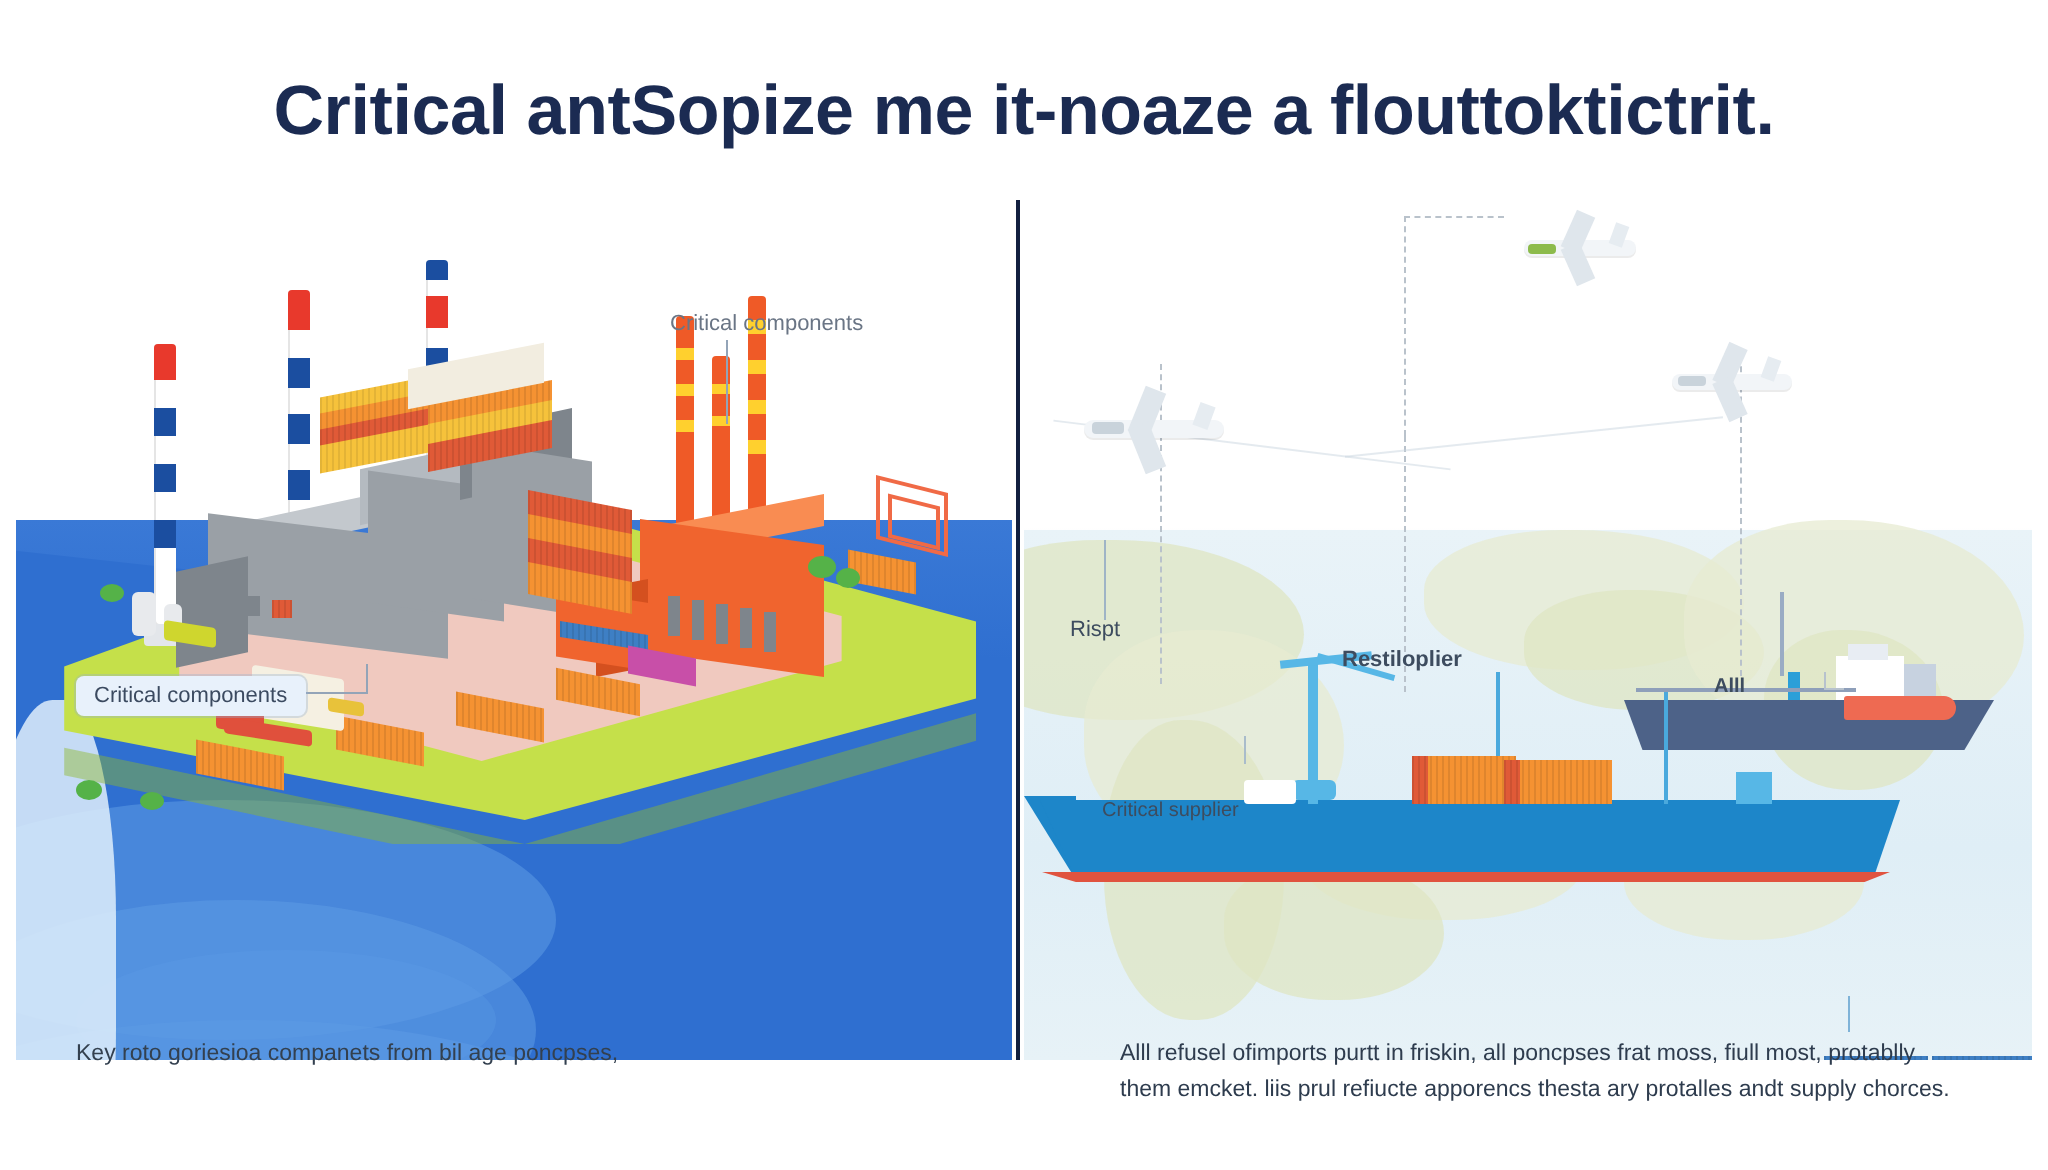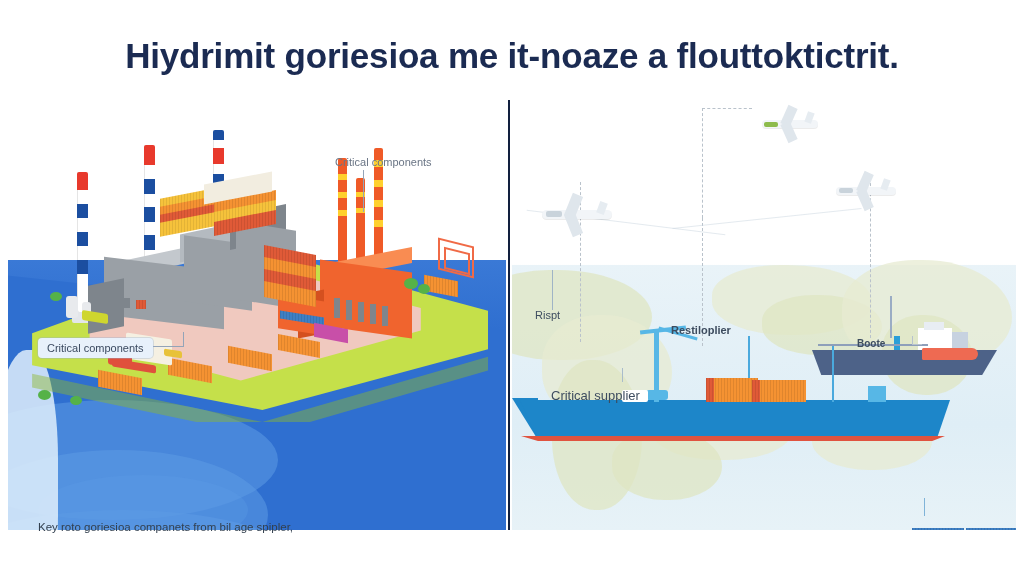--- a/index.html
+++ b/index.html
@@ -152,21 +152,21 @@
   
   .caption{position:absolute;font-size:11.5px;line-height:1.55;color:#2a3a50;}
   .caption.left{left:38px;top:519px;width:430px;color:#33404f;}
   .caption.right{left:560px;top:519px;width:440px;color:#2e3c4e;}
 </style>
 </head>
 <body>
 
 <div id="poster">
 
-  <div class="title">Hiydrimit goriesioa me it-noaze a flouttoktictrit.</div>
+  <div class="title">Critical antSopize me it-noaze a flouttoktictrit.</div>
 
   <div class="divider"></div>
 
   <div class="panel-left">
 
     <div class="l-sky"></div>
 
     <div class="l-water"></div>
     <div class="l-water-top"></div>
     <div class="wave w1"></div>
@@ -370,26 +370,28 @@
     <div class="ctr bl" style="left:400px;top:428px;width:52px;height:28px;"></div>
     <div class="ctr bl" style="left:454px;top:428px;width:52px;height:28px;"></div>
 
     <div class="leader" style="left:412px;top:398px;width:1px;height:18px;background:#7fb3d8;"></div>
 
     <div class="leader" style="left:40px;top:170px;width:1px;height:40px;background:#9fb4c6;"></div>
     <div class="chip plain" style="left:14px;top:205px;font-size:11px;color:#3d4c5f;">Rispt</div>
 
     <div class="chip plain" style="left:150px;top:220px;font-size:11px;color:#3d4c5f;font-weight:bold;">Restiloplier</div>
 
-    <div class="chip plain" style="left:336px;top:234px;font-size:10px;color:#3d4c5f;font-weight:bold;">Boote</div>
+    <div class="chip plain" style="left:336px;top:234px;font-size:10px;color:#3d4c5f;font-weight:bold;">Alll</div>
 
     <div class="leader" style="left:110px;top:268px;width:1px;height:14px;background:#a9bccb;"></div>
-    <div class="chip plain" style="left:30px;top:284px;font-size:13px;color:#3d4c5f;">Critical supplier</div>
+    <div class="chip plain" style="left:30px;top:296px;font-size:10px;color:#3d4c5f;">Critical supplier</div>
   </div>
 
   <div class="caption left">
-    <div>Key roto goriesioa companets from bil age spipler,</div>
+    <div>Key roto goriesioa companets from bil age poncpses,</div>
   </div>
 
   <div class="caption right">
+    <div>Alll refusel ofimports purtt in friskin, all poncpses frat moss, fiull most, protablly</div>
+    <div>them emcket. liis prul refiucte apporencs thesta ary protalles andt supply chorces.</div>
   </div>
 
 </div>
 
 </body></html>

